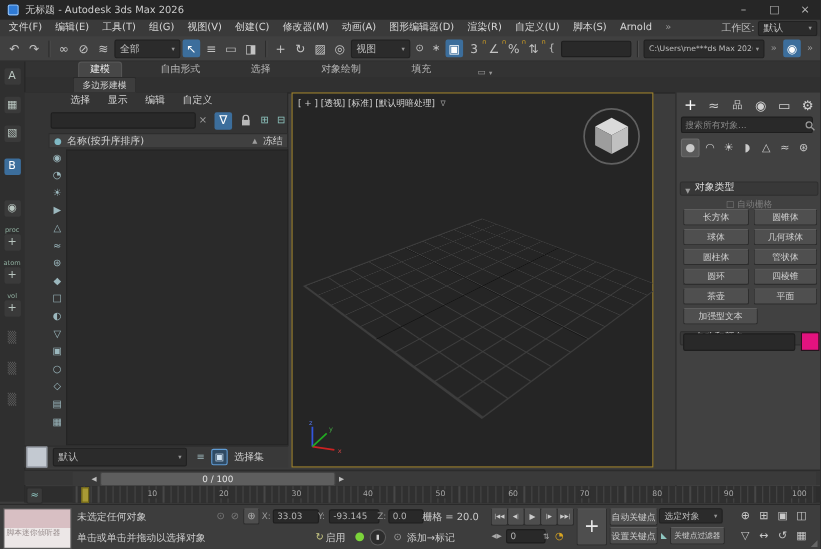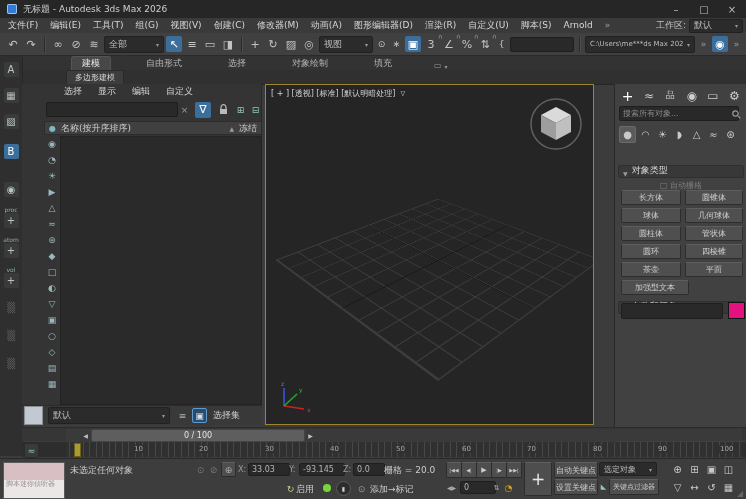--- a/index.html
+++ b/index.html
@@ -380,20 +380,21 @@
       <span class="tick" style="left:653px">100</span>
     </div>
   </div>
 
   <div id="statusbar" class="abs">
     <div id="listener">
       <div class="top"></div>
       <div class="bot">脚本迷你侦听器</div>
     </div>
     <span class="stx" style="left:70px;top:5px">未选定任何对象</span>
+    <span class="stx" style="left:70px;top:24px">单击或单击并拖动以选择对象</span>
 
     <span class="tiny" style="left:194px;top:4px;color:#787878">⊙</span>
     <span class="tiny" style="left:207px;top:4px;color:#787878">⊘</span>
     <span class="tiny btn3d" style="left:221px;top:3px">⊕</span>
 
     <span class="lab" style="left:238px;top:6px">X:</span>
     <input class="well" style="position: absolute; left: 248px; top: 4px; width: 34px; height: 11px;" value="33.03">
     <span class="lab" style="left:289px;top:6px">Y:</span>
     <input class="well" style="position: absolute; left: 299px; top: 4px; width: 38px; height: 11px;" value="-93.145">
     <span class="lab" style="left:343px;top:6px">Z:</span>

